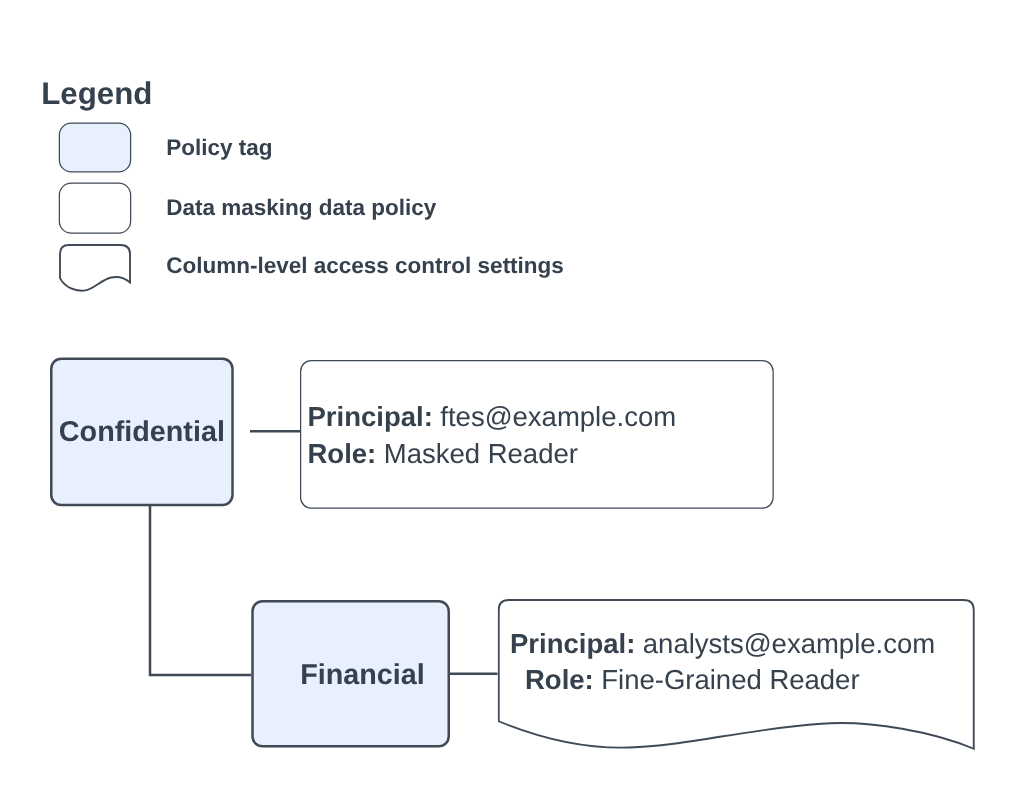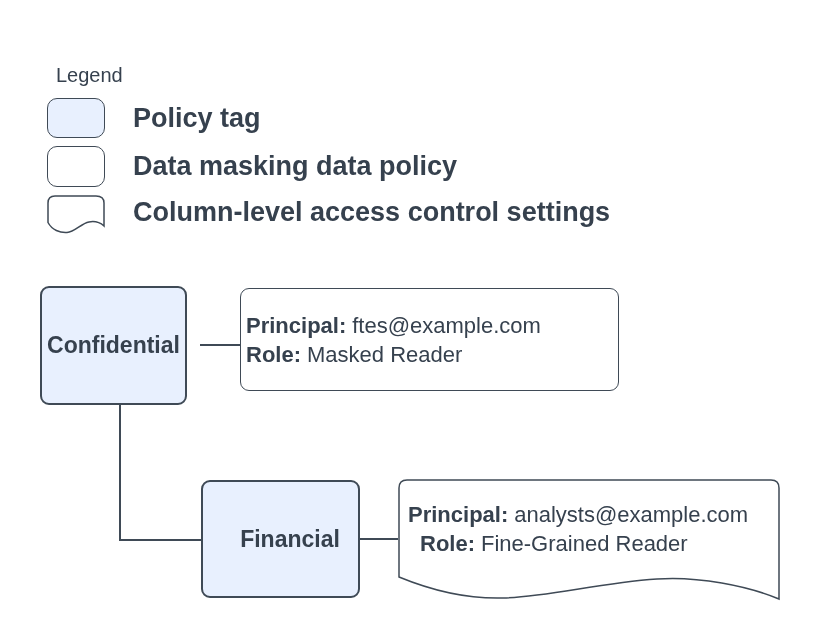--- a/index.html
+++ b/index.html
@@ -9,29 +9,29 @@
     --bg:#ffffff;
   }
   html,body{margin:0;padding:0;}
   body{
     width:820px;height:640px;position:relative;background:var(--bg);
     font-family:"Liberation Sans", sans-serif;color:var(--text);
     overflow:hidden;
   }
   .abs{position:absolute;}
   .legend-title{
-    left:56px;top:60px;font-size:20px;font-weight:normal;line-height:30px;
+    left:33px;top:60px;font-size:25px;font-weight:bold;line-height:30px;
   }
   .swatch{
     left:47px;width:58px;height:40px;border:1.5px solid var(--stroke);
     border-radius:10px;box-sizing:border-box;background:#fff;
   }
   .swatch.blue{background:var(--tag-fill);}
   .legend-label{
-    left:133px;font-size:27px;font-weight:bold;line-height:30px;white-space:nowrap;
+    left:133px;font-size:18px;font-weight:bold;line-height:30px;white-space:nowrap;
   }
   .tag-box{
     background:var(--tag-fill);border:2px solid var(--stroke);border-radius:9px;
     box-sizing:border-box;display:flex;align-items:center;justify-content:center;
     font-size:23px;font-weight:bold;
   }
   .policy-box{
     background:#fff;border:1.5px solid var(--stroke);border-radius:9px;
     box-sizing:border-box;display:flex;flex-direction:column;justify-content:center;
     padding-left:5px;font-size:22px;line-height:29px;white-space:nowrap;
@@ -65,21 +65,21 @@
 <svg class="abs" style="left:0;top:0;pointer-events:none;" width="820" height="640" viewBox="0 0 820 640">
   <path class="connector" d="M 200,345 H 240"></path>
   <path class="connector" d="M 120,404 V 540 H 201"></path>
   <path class="connector" d="M 360,539 H 398"></path>
 </svg>
 
 <div class="abs tag-box" style="left:40px;top:286px;width:147px;height:119px;">
   <span>Confidential</span>
 </div>
 
-<div class="abs policy-box" style="left:240px;top:288px;width:379px;height:103px;">
+<div class="abs policy-box" style="left:240px;top:288px;width:379px;height:119px;">
   <div class="line">
     <b>Principal:</b><span>ftes@example.com</span>
   </div>
   <div class="line">
     <b>Role:</b><span>Masked Reader</span>
   </div>
 </div>
 
 <div class="abs tag-box" style="left:201px;top:480px;width:159px;height:118px;padding-left:19px;">
   <span>Financial</span>

